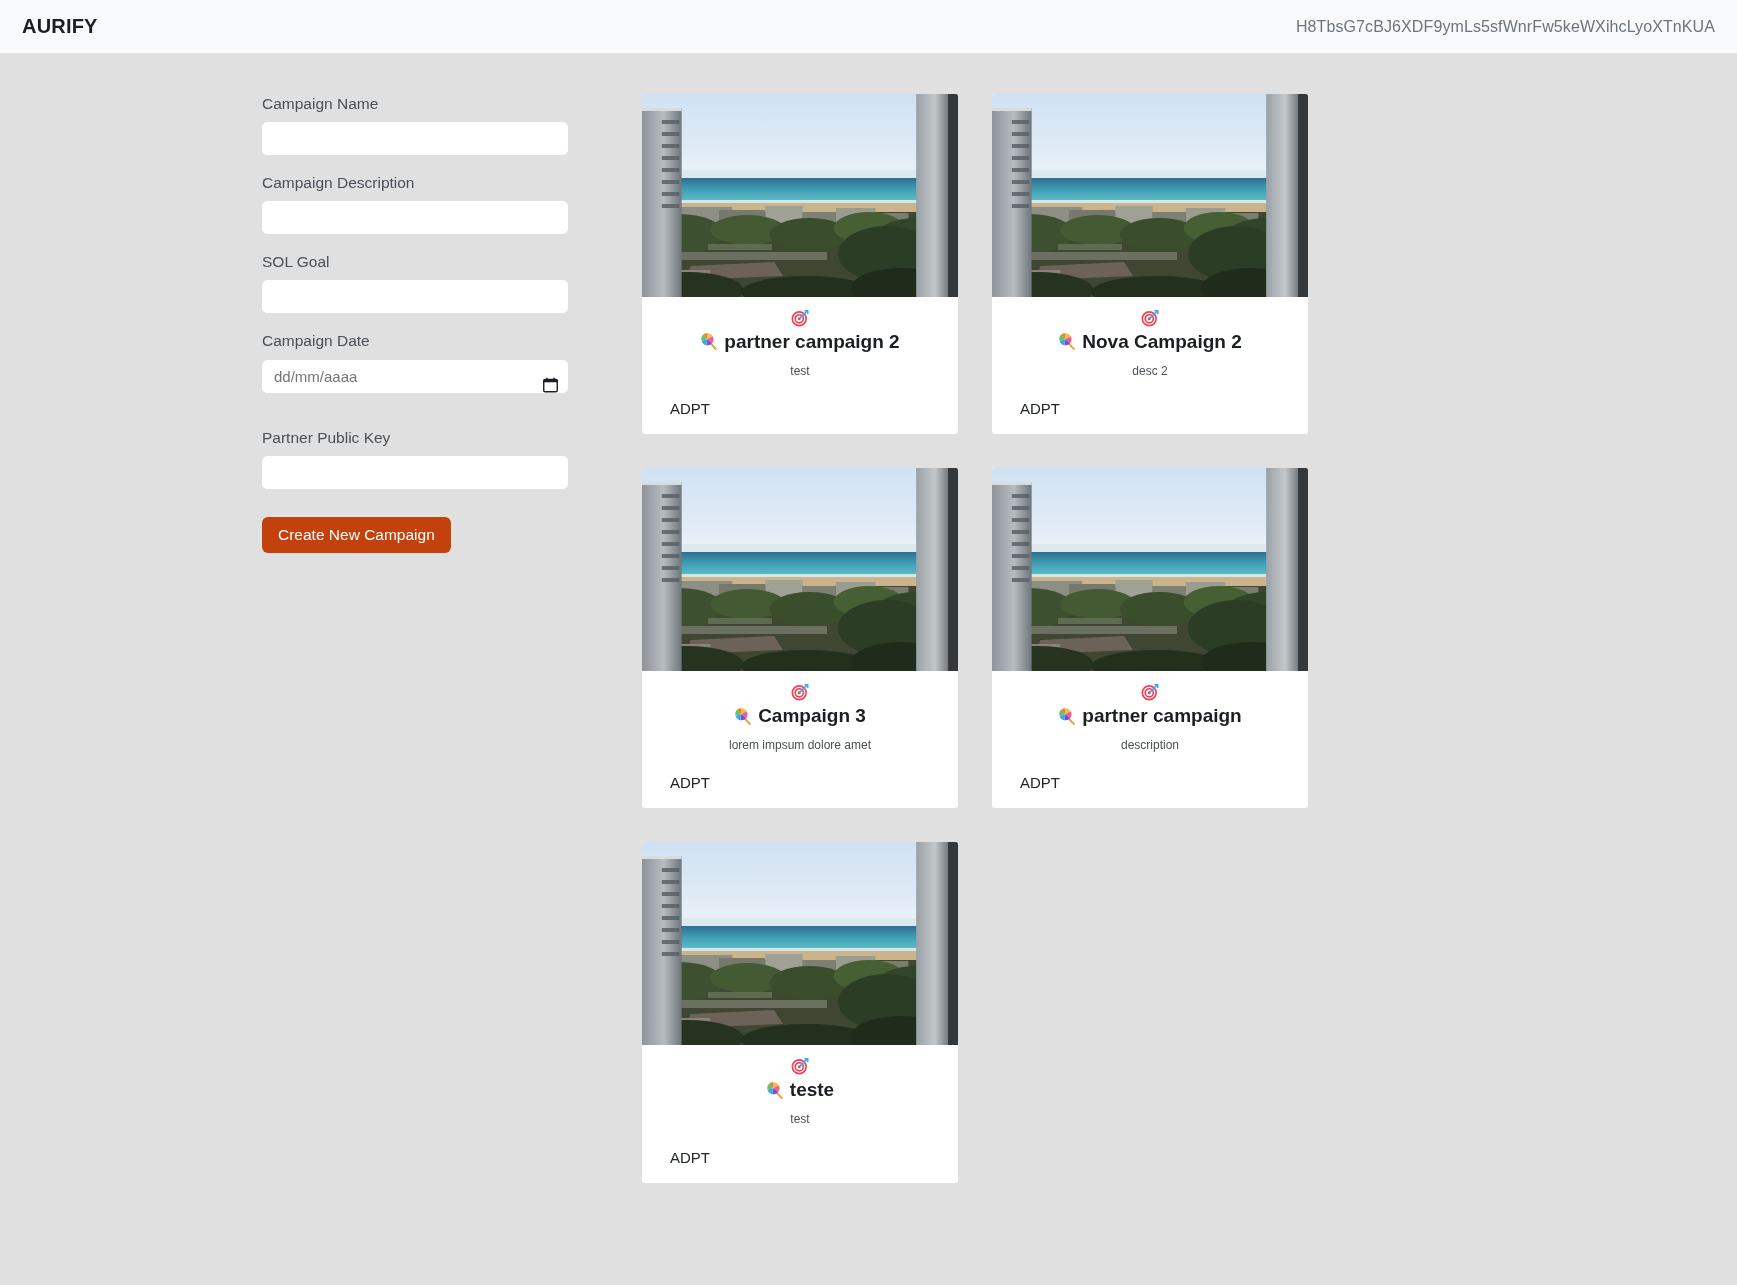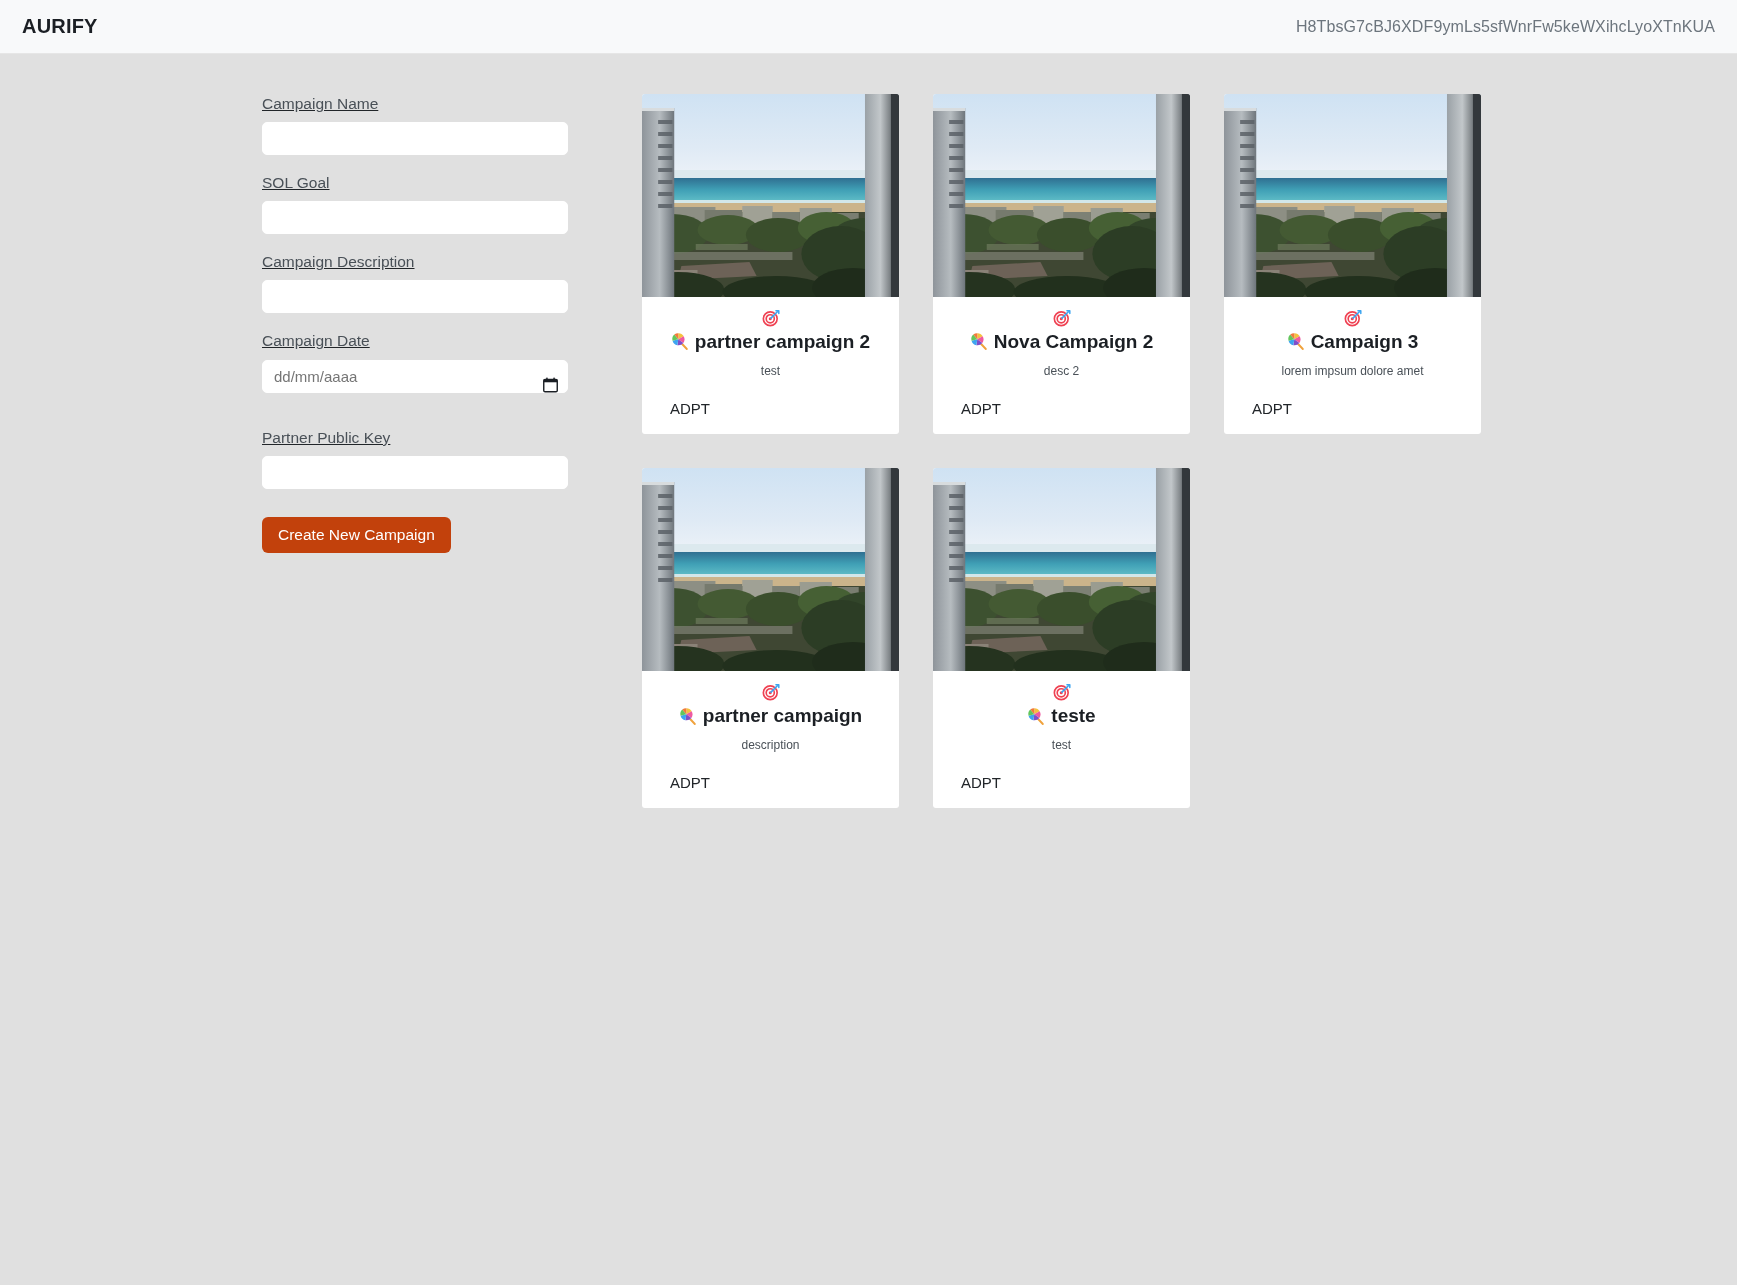--- a/index.html
+++ b/index.html
@@ -46,21 +46,20 @@
     display: flex;
     align-items: flex-start;
     padding: 40px 0 0 0;
   }
 
   
   .form-col {
     width: 345px;
     margin-left: 262px;
     flex: 0 0 auto;
-    text-decoration: underline;
   }
   .field { margin-bottom: 18px; }
   .field-label {
     display: block;
     font-size: 15.5px;
     color: #495057;
     margin-bottom: 8px;
     line-height: 1.3;
   }
   .text-input {
@@ -117,21 +116,21 @@
   
   .cards-area {
     margin-left: 35px;
     width: 1000px;
     display: flex;
     flex-wrap: wrap;
     gap: 34px 34px;
     align-content: flex-start;
   }
   .campaign-card {
-    width: 257px;
+    width: 316px;
     background: #ffffff;
     border-radius: 3px;
     overflow: hidden;
     display: flex;
     flex-direction: column;
   }
   .card-photo {
     width: 100%;
     height: 203px;
     display: block;
@@ -192,26 +191,26 @@
 <div class="page">
 
   <form class="form-col">
 
     <div class="field">
       <label class="field-label">Campaign Name</label>
       <input class="text-input" type="text" value="" style="">
     </div>
 
     <div class="field">
-      <label class="field-label">SOL Goal</label>
+      <label class="field-label">Campaign Description</label>
       <input class="text-input" type="text" value="" style="">
     </div>
 
     <div class="field">
-      <label class="field-label">Campaign Description</label>
+      <label class="field-label">SOL Goal</label>
       <input class="text-input" type="text" value="" style="">
     </div>
 
     <div class="field">
       <label class="field-label">Campaign Date</label>
       <div class="date-wrap">
         <input class="date-input" type="text" placeholder="dd/mm/aaaa" style="">
         <svg class="cal-icon" viewBox="0 0 16 17">
           <rect x="0.8" y="2.5" width="14.4" height="13.2" rx="1.4" fill="none" stroke="#1b1f24" stroke-width="1.5"></rect>
           <rect x="0.8" y="2.5" width="14.4" height="3.1" fill="#1b1f24"></rect>

